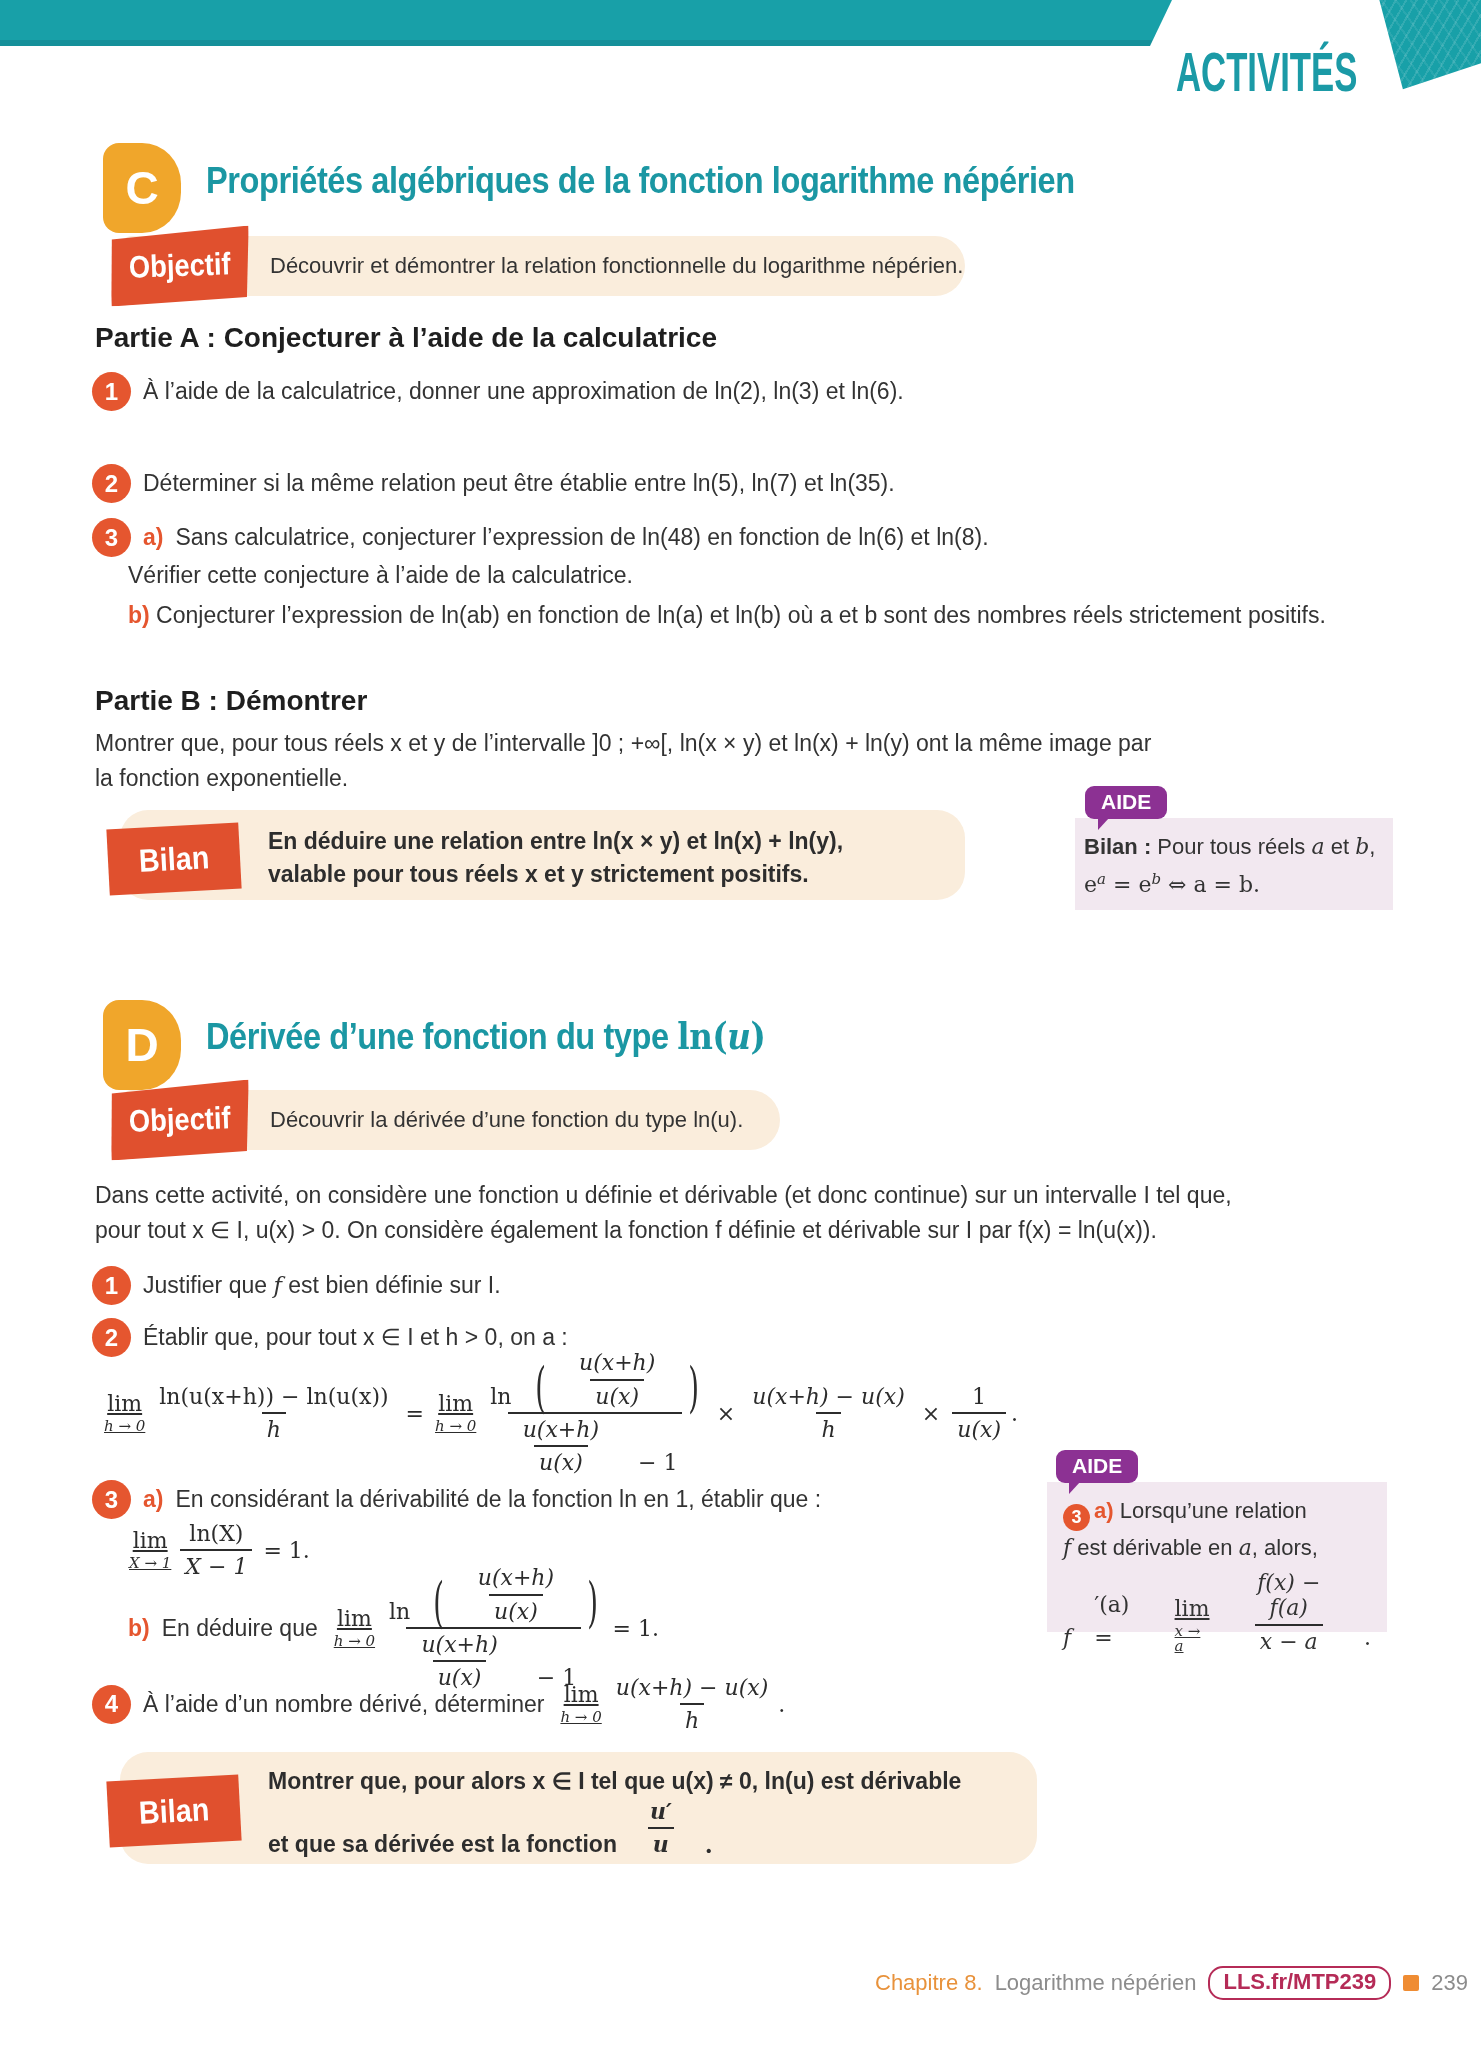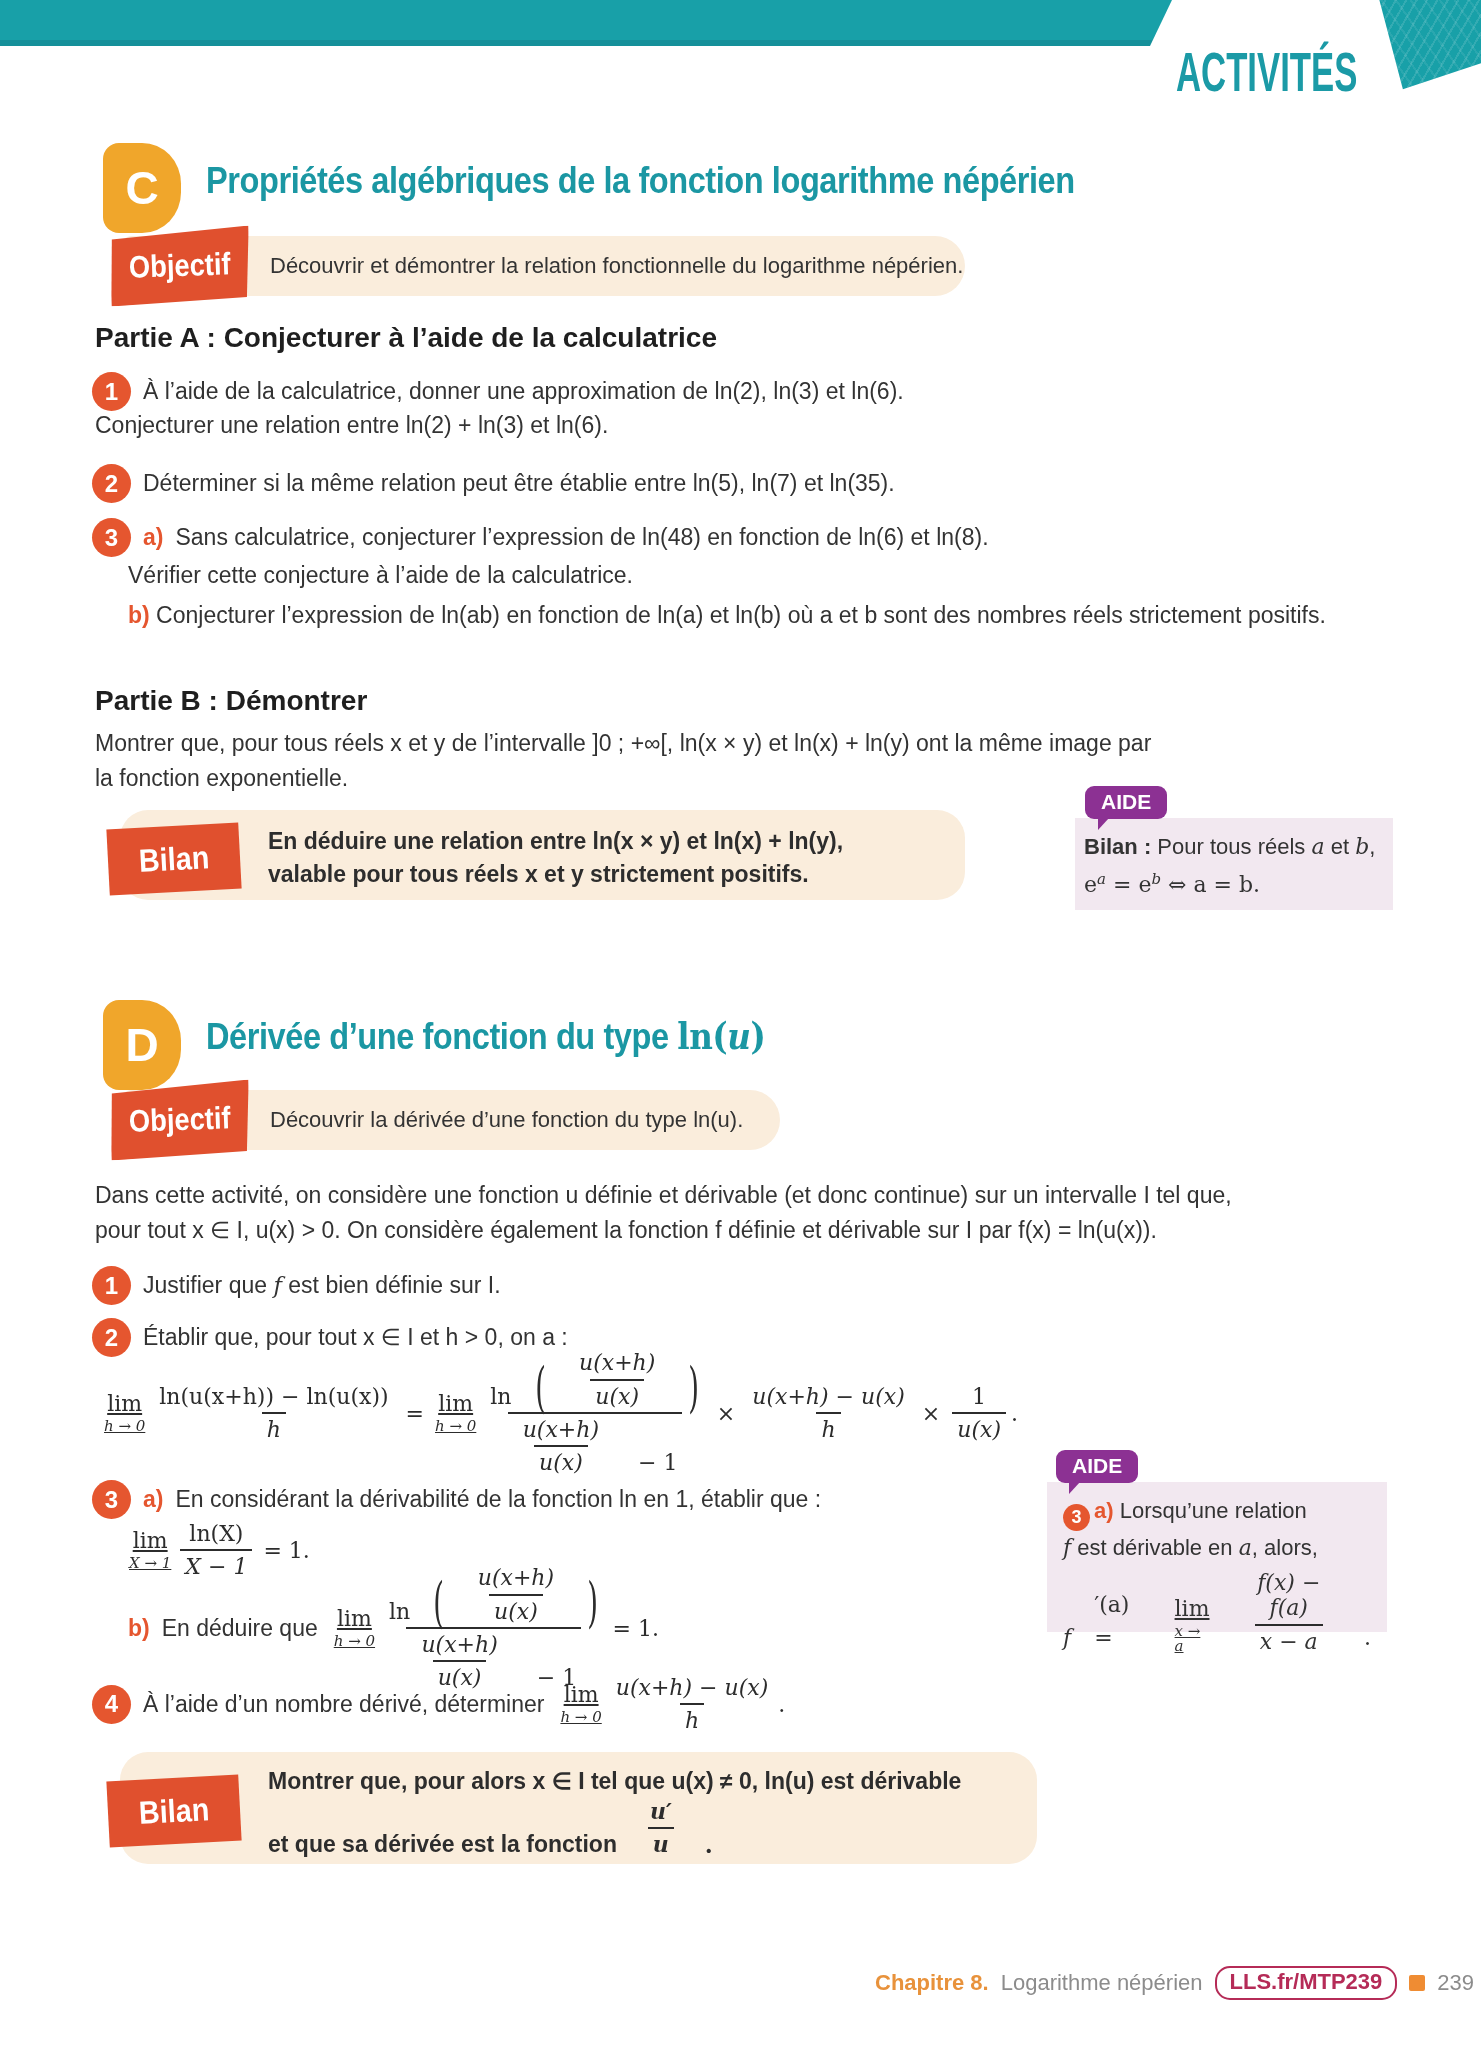--- a/index.html
+++ b/index.html
@@ -71,21 +71,21 @@
   .aide-badge { position:absolute; background:#8c3193; color:#fff; font-weight:bold; font-size:21px;
     padding:5px 16px 7px; border-radius:9px; line-height:1; z-index:2; }
   .aide-badge::after { content:""; position:absolute; left:13px; bottom:-11px; width:0; height:0;
     border-top:12px solid #8c3193; border-right:11px solid transparent; }
   .aide-box { position:absolute; background:#f2e8f0; padding:12px 16px; font-size:22px; color:#333; line-height:33px; }
   .mini-circle { display:inline-flex; width:27px; height:27px; border-radius:50%; background:#e5562f; color:#fff;
     font-weight:bold; font-size:18px; align-items:center; justify-content:center; vertical-align:-5px; margin-right:4px; }
 
   
   #footer { position:absolute; top:1966px; left:875px; display:flex; align-items:center; gap:12px; font-size:22px; }
-  .f-chapter { color:#e8923b; font-weight:bold; }
+  .f-chapter { color:#e8923b; font-weight:normal; }
   .f-title { color:#8c8c8c; }
   .f-code { border:2px solid #b52b57; color:#b52b57; font-weight:bold; border-radius:15px; padding:1px 13px 3px; }
   .f-square { width:16px; height:16px; background:#ef8c33; border-radius:2px; }
   .f-page { color:#8c8c8c; }
 </style>
 </head>
 <body>
 
 <div id="page">
 
@@ -102,21 +102,20 @@
     </div>
     <span>Découvrir et démontrer la relation fonctionnelle du logarithme népérien.</span>
   </div>
 
   <div class="partie" style="top:322px;">Partie A : Conjecturer à l’aide de la calculatrice</div>
 
   <div class="q-row" style="left:92px; top:372px;">
     <span class="q-circle">1</span>
     <span>À l’aide de la calculatrice, donner une approximation de ln(2), ln(3) et ln(6).</span>
   </div>
-  <div class="bt" style="left:95px; top:408px;">Conjecturer une relation entre ln(2) + ln(3) et ln(6).</div>
 
   <div class="q-row" style="left:92px; top:464px;">
     <span class="q-circle">2</span>
     <span>Déterminer si la même relation peut être établie entre ln(5), ln(7) et ln(35).</span>
   </div>
 
   <div class="q-row" style="left:92px; top:518px;">
     <span class="q-circle">3</span>
     <span class="ql">a)</span>
     <span>Sans calculatrice, conjecturer l’expression de ln(48) en fonction de ln(6) et ln(8).</span>

